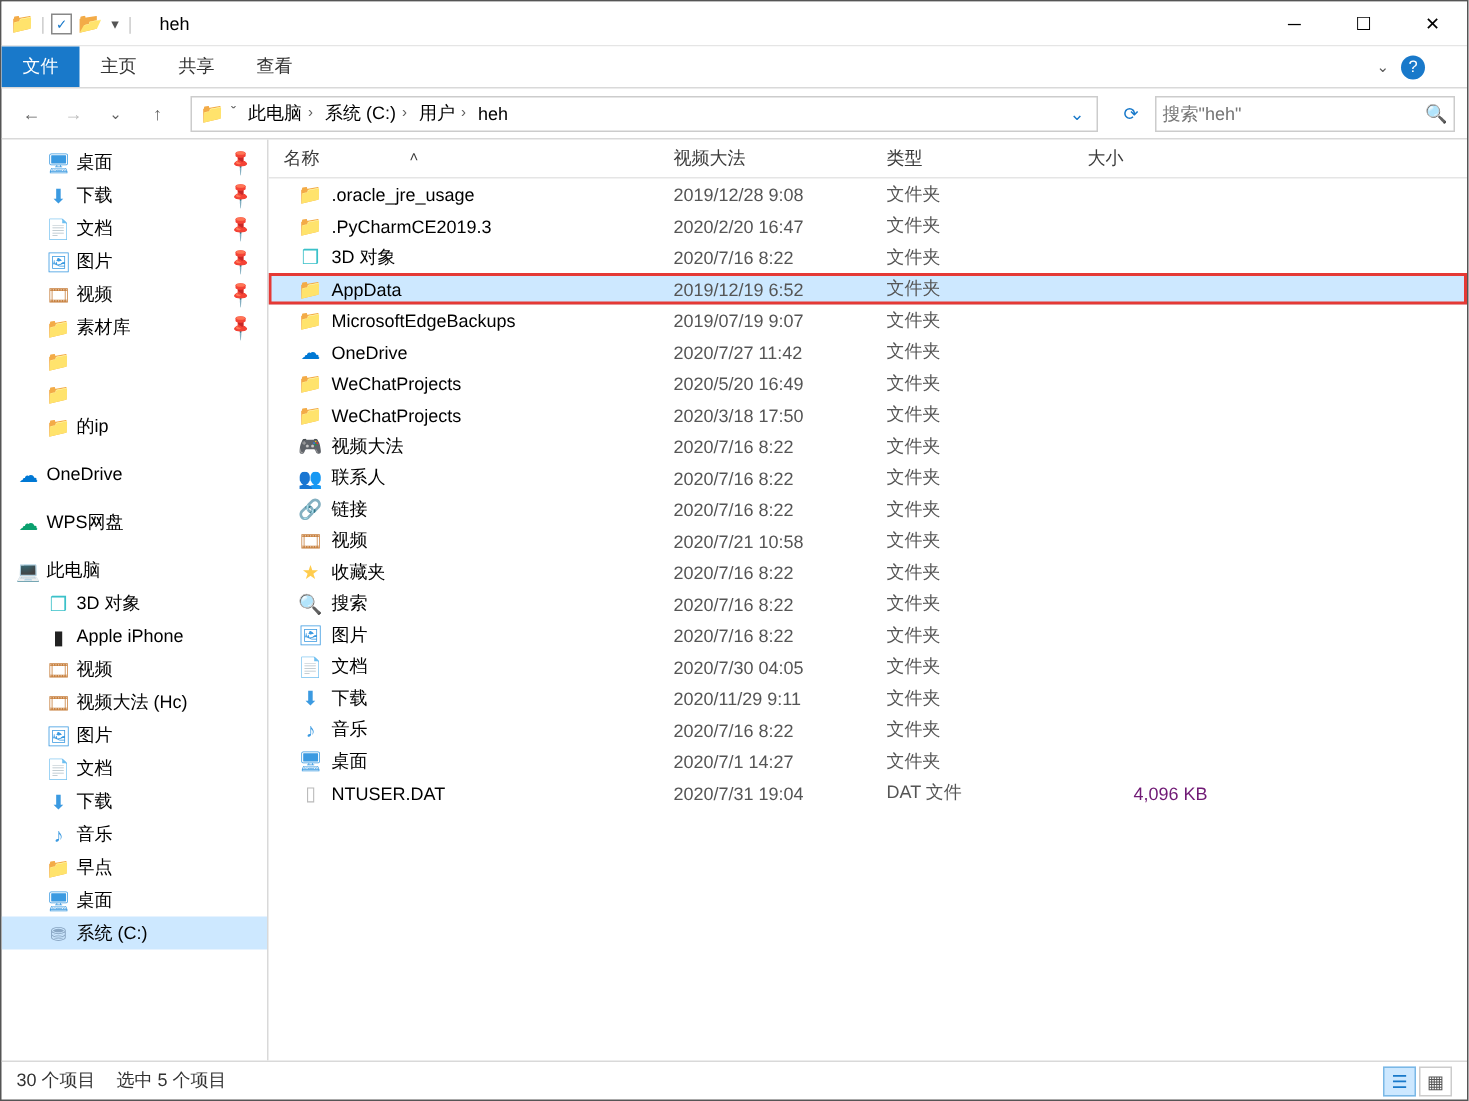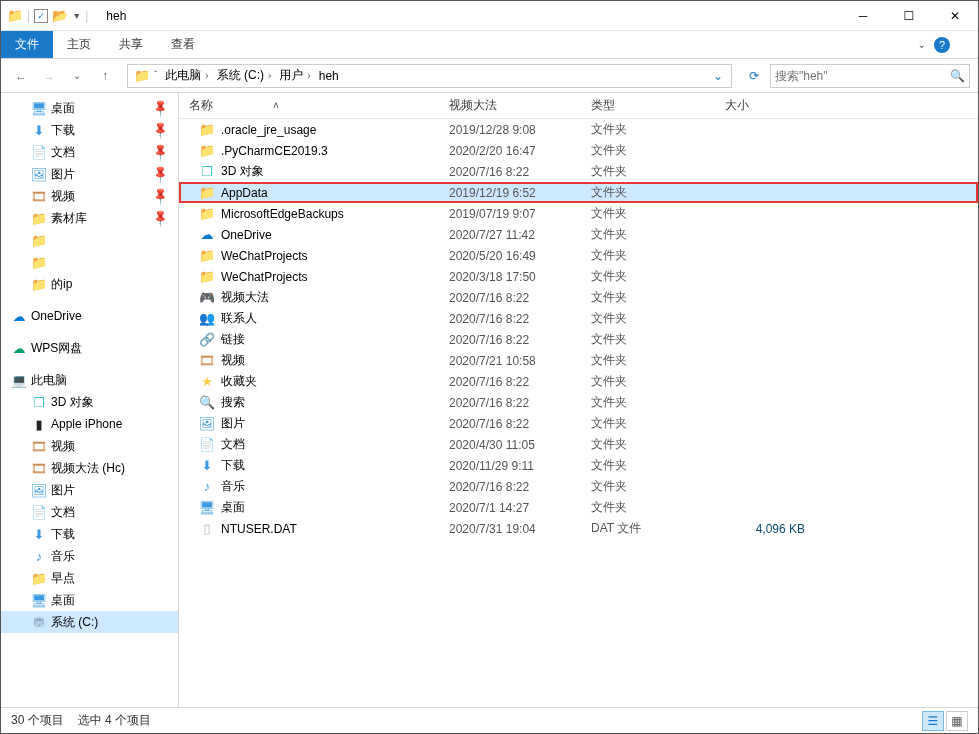--- a/index.html
+++ b/index.html
@@ -42,21 +42,21 @@
 .cols .c-date { width: 142px; }
 .cols .c-type { width: 134px; }
 .cols .c-size { width: 100px; }
 .filelist { flex:1; overflow-y:auto; }
 .row { height: 21px; display: flex; align-items: center; cursor: default; }
 .row.sel { background: #cde8ff; }
 .row.hl { outline: 2px solid #e53935; outline-offset: -2px; }
 .row .c-name { width: 260px; padding-left: 20px; display:flex; align-items:center; gap:6px; }
 .row .c-date { width: 142px; color:#555; padding-left:10px; }
 .row .c-type { width: 134px; color:#555; padding-left:10px; }
-.row .c-size { width: 100px; color:#0c4a6e; text-align:right; padding-right:10px; }
+.row .c-size { width: 100px; color:#701a75; text-align:right; padding-right:10px; }
 .ficon { width:16px; height:16px; display:flex; align-items:center; justify-content:center; font-size:13px; }
 .statusbar { height: 26px; border-top: 1px solid #d9d9d9; display: flex; align-items: center; padding: 0 10px; gap: 14px; color:#333; }
 .statusbar .views { margin-left:auto; display:flex; gap:2px; }
 .statusbar .vbtn { width:22px; height:20px; border:1px solid #ccc; display:flex; align-items:center; justify-content:center; color:#555; }
 .statusbar .vbtn.active { background:#cde8ff; border-color:#7ab8e6; color:#1979ca; }
 
 .ic-folder { color:#ffcc4d; }
 .ic-desktop { color:#3b9ae1; }
 .ic-down { color:#3b9ae1; }
 .ic-doc { color:#777; }
@@ -389,21 +389,21 @@
           </div>
       <div class="c-date">2020/7/16 8:22</div>
       <div class="c-type">文件夹</div>
       <div class="c-size"></div>
     </div>
         <div class="row  ">
       <div class="c-name">
             <span class="ficon ic-doc">📄</span>
             <span>文档</span>
           </div>
-      <div class="c-date">2020/4/30 11:05</div>
+      <div class="c-date">2020/7/30 04:05</div>
       <div class="c-type">文件夹</div>
       <div class="c-size"></div>
     </div>
         <div class="row  ">
       <div class="c-name">
             <span class="ficon ic-down">⬇</span>
             <span>下载</span>
           </div>
       <div class="c-date">2020/11/29 9:11</div>
       <div class="c-type">文件夹</div>
@@ -435,18 +435,18 @@
       <div class="c-date">2020/7/31 19:04</div>
       <div class="c-type">DAT 文件</div>
       <div class="c-size">4,096 KB</div>
     </div>
       </div>
   </div>
 </div>
 
 <div class="statusbar">
   <span>30 个项目</span>
-  <span>选中 4 个项目</span>
+  <span>选中 5 个项目</span>
   <div class="views">
     <div class="vbtn active">☰</div>
     <div class="vbtn">▦</div>
   </div>
 </div>
 
 </body></html>

